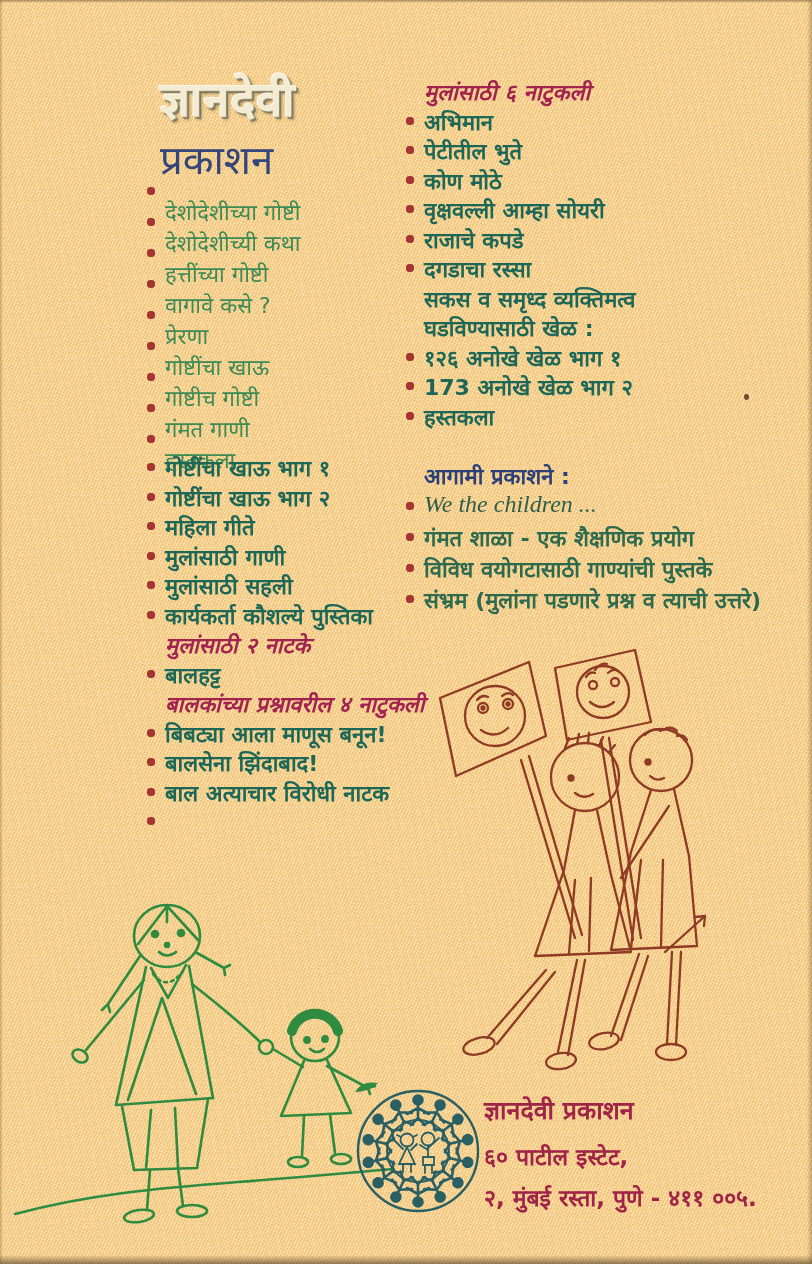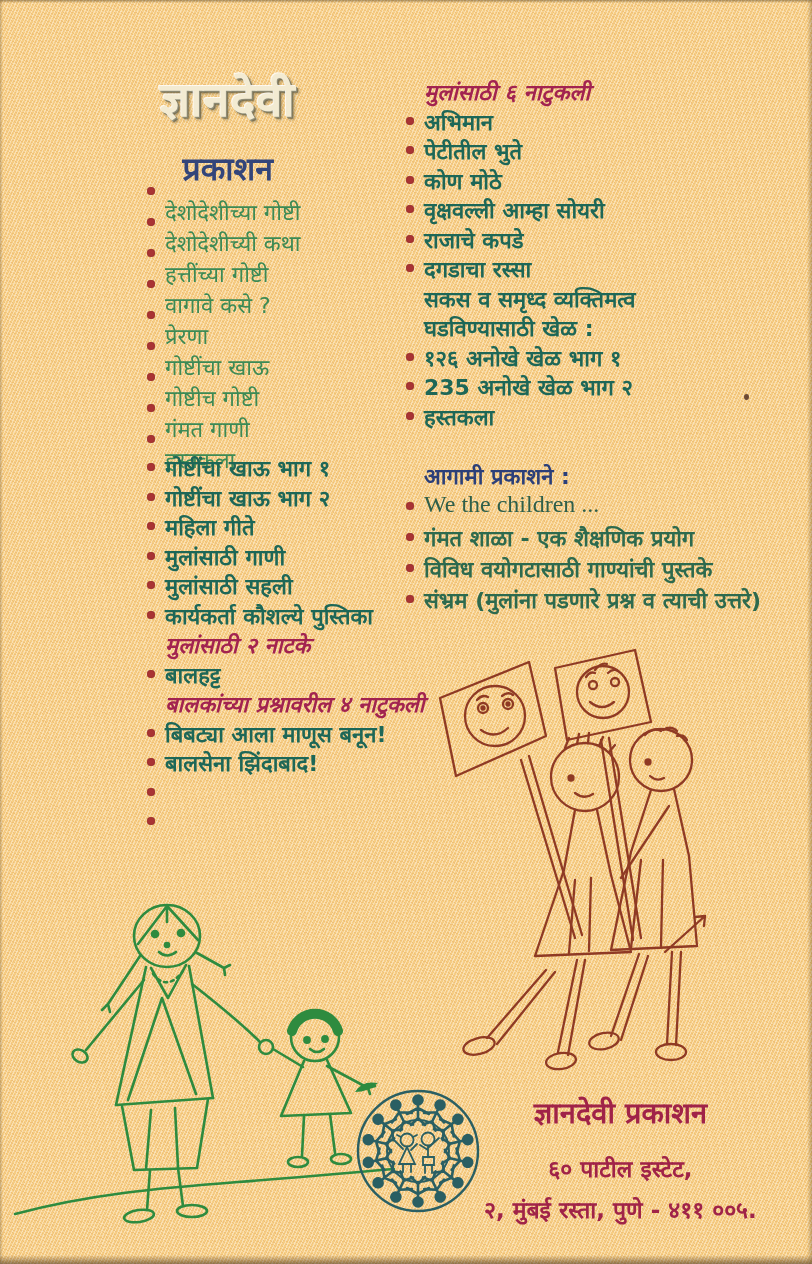--- a/index.html
+++ b/index.html
@@ -4,34 +4,33 @@
 <style>
   html,body{margin:0;padding:0;}
   #page{
     position:relative; width:812px; height:1264px; overflow:hidden;
     background-color:#f6cd83;
     background-image:
       repeating-linear-gradient(115deg, rgba(255,241,216,0.55) 0 1px, rgba(255,241,216,0) 1px 3px),
       repeating-linear-gradient(25deg, rgba(231,176,102,0.45) 0 1px, rgba(231,176,102,0) 1px 3px),
       repeating-linear-gradient(0deg, rgba(255,255,255,0.12) 0 1px, rgba(255,255,255,0) 1px 4px);
     font-family:"DejaVu Sans", sans-serif;
-    text-align:center;
   }
   .edge{position:absolute; pointer-events:none;}
   #edge-top{left:0;top:0;width:100%;height:3px;background:linear-gradient(rgba(70,55,30,.45),rgba(70,55,30,0));}
   #edge-bottom{left:0;bottom:0;width:100%;height:9px;background:linear-gradient(rgba(70,50,25,0),rgba(60,40,20,.55));}
   #edge-left{left:0;top:0;width:3px;height:100%;background:linear-gradient(90deg,rgba(110,85,45,.35),rgba(110,85,45,0));}
   #edge-right{right:0;top:0;width:5px;height:100%;background:linear-gradient(270deg,rgba(110,85,45,.4),rgba(110,85,45,0));}
 
   .brand{position:absolute; left:160px; top:66px;}
   .brand-title{
     font-size:47px; font-weight:bold; letter-spacing:1px; color:#f3ebd2;
     text-shadow:-1px -1px 0 rgba(255,255,255,.85), 1px 1px 0 #92907c, 2px 2px 1px rgba(105,100,75,.8), 3px 3px 3px rgba(90,85,60,.45);
   }
-  .brand-sub{font-size:32px; font-weight:bold; color:#33457a; margin-top:16px;}
+  .brand-sub{font-size:40px; font-weight:normal; color:#33457a; margin-top:1px;}
 
   .list{position:absolute;}
   .row{display:flex; align-items:flex-start;}
   .dot{flex:none; width:8px; height:8px; border-radius:50%; background:#a93434; margin:11px 10px 0 0; box-shadow:inset 0 0 1px #6d1c1c;}
   .dot.hidden{visibility:hidden;}
   .txt{white-space:nowrap;}
 
   #list-left-green{left:147px; top:176px;}
   #list-left-green .row{height:31px;}
   #list-left-green .txt{font-size:22px; color:#3c8a55;margin-top:20px;}
@@ -42,24 +41,24 @@
   .txt.maroon{color:#a22350 !important;font-style:italic;}
 
   #list-right-1{left:406px; top:76px;}
   #list-right-1 .row{height:29.5px;}
   #list-right-1 .txt{font-size:22px; font-weight:bold; color:#1d6757;}
 
   #list-right-2{left:406px; top:460px;}
   #list-right-2 .row{height:31px;}
   #list-right-2 .txt{font-size:22px; font-weight:bold; color:#2d6a4e;}
   .txt.navy{color:#2b3f79 !important;}
-  .txt.latin{font-family:"Liberation Serif", serif; font-weight:normal !important; font-size:24px !important; color:#2f5f4a !important;}
+  .txt.latin{font-family:"Liberation Serif", serif; font-weight:normal !important; font-size:24px !important; color:#2f5f4a !important;font-style:italic;}
 
   .publisher{position:absolute; left:484px; top:1092px; color:#a02348;}
-  .publisher .name{font-size:29px; font-weight:bold; margin-bottom:21px;}
+  .publisher .name{font-size:25px; font-weight:bold; margin-bottom:14px;}
   .publisher .addr{font-size:23px; font-weight:bold; margin-bottom:9px;}
 
   svg{position:absolute; overflow:visible;}
   .speck{position:absolute; border-radius:50%; background:rgba(75,40,30,.8);}
 </style>
 </head>
 <body>
 
 <div id="page">
 
@@ -147,20 +146,21 @@
     <div class="row">
         <span class="dot"></span>
         <span class="txt">बिबट्या आला माणूस बनून!</span>
       </div>
     <div class="row">
         <span class="dot"></span>
         <span class="txt">बालसेना झिंदाबाद!</span>
       </div>
     <div class="row">
         <span class="dot"></span>
+        <span class="txt">बाल अत्याचार विरोधी नाटक</span>
       </div>
     <div class="row">
         <span class="dot"></span>
       </div>
   </div>
 
   <div class="list" id="list-right-1">
     <div class="row">
         <span class="dot hidden"></span>
         <span class="txt maroon">मुलांसाठी ६ नाटुकली</span>
@@ -196,21 +196,21 @@
     <div class="row">
         <span class="dot hidden"></span>
         <span class="txt">घडविण्यासाठी खेळ :</span>
       </div>
     <div class="row">
         <span class="dot"></span>
         <span class="txt">१२६ अनोखे खेळ भाग १</span>
       </div>
     <div class="row">
         <span class="dot"></span>
-        <span class="txt">235 अनोखे खेळ भाग २</span>
+        <span class="txt">173 अनोखे खेळ भाग २</span>
       </div>
     <div class="row">
         <span class="dot"></span>
         <span class="txt">हस्तकला</span>
       </div>
   </div>
 
   <div class="list" id="list-right-2">
     <div class="row">
         <span class="dot hidden"></span>

